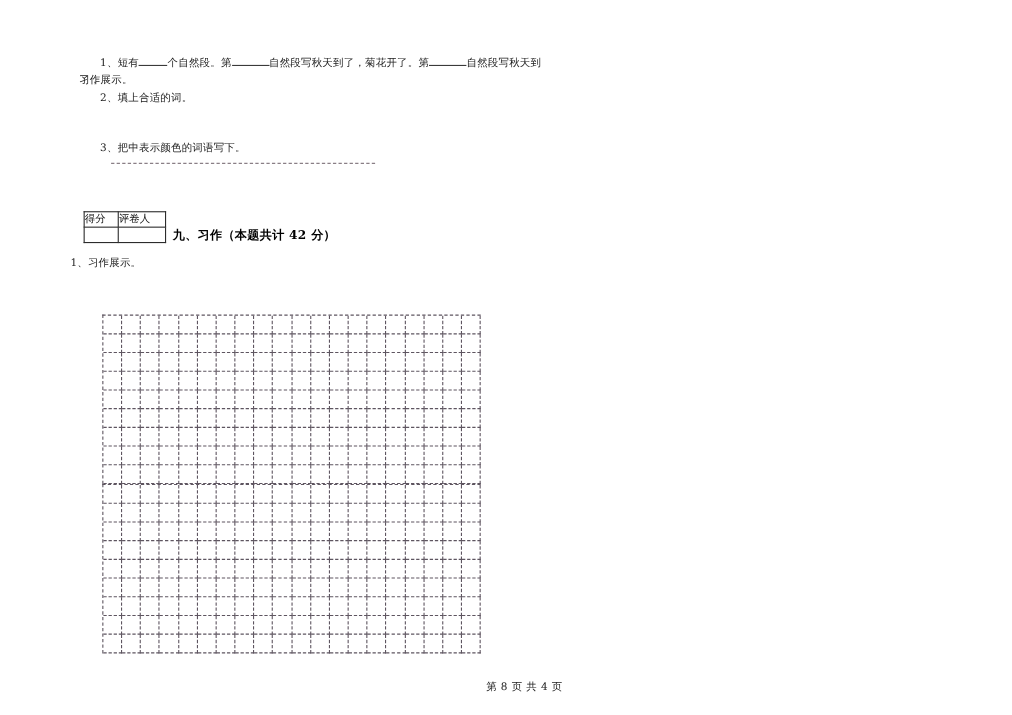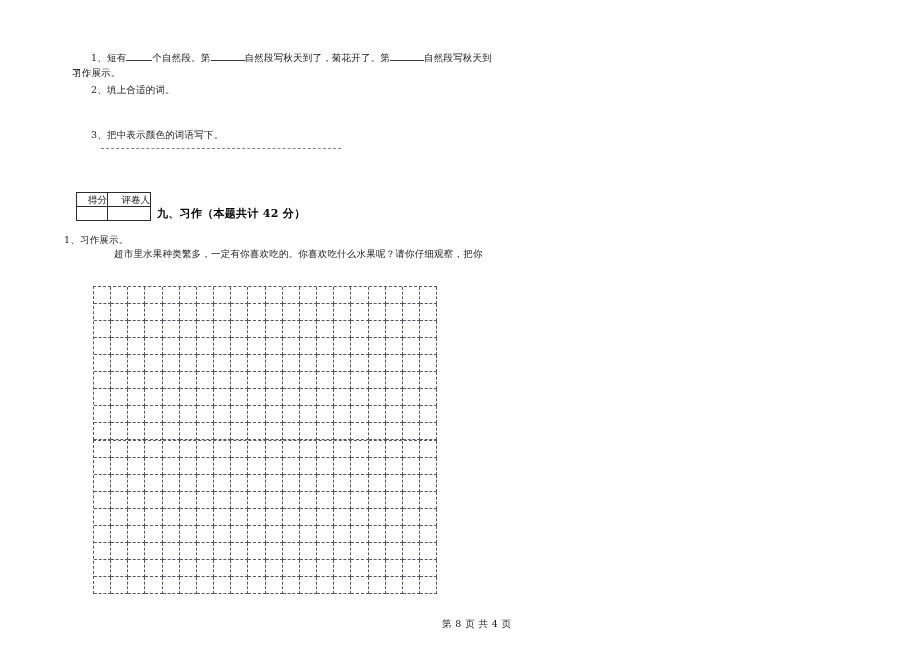--- a/index.html
+++ b/index.html
@@ -68,21 +68,21 @@
     position: absolute;
     border-collapse: collapse;
     border: 1px solid #2c2c2c;
     table-layout: fixed;
     background: #fff;
   }
   .score-box td {
     border: 1px solid #2c2c2c;
     font-size: 9.5px;
     line-height: 12px;
-    text-align: right;
+    text-align: left;
     padding: 0;
     color: #111;
   }
   .score-box .hdr { height: 13px; }
   .score-box .val { height: 13px; }
 
   
   .sec-head {
     position: absolute;
     font-size: 11px;
@@ -146,21 +146,20 @@
       <td class="val"></td>
       <td class="val"></td>
     </tr>
   </tbody>
     </table>
 
   <div class="sec-head" style="left:157px; top:200px;">九、习作（本题共计 42 分）</div>
 
   <div class="txt" style="left:64px; top:226px;text-align:center;">1、习作展示。</div>
 
-  <div class="txt" style="left:64px; top:240px; text-indent:50px;">超市里水果种类繁多，一定有你喜欢吃的。你喜欢吃什么水果呢？请你仔细观察，把你</div>
 
 
   <div class="grid" id="grid-0" style="left: 93px; top: 280px; width: 344px;">
       <div class="grid-row" style="height: 17px;">
         <div class="grid-cell" style="width: 17.2px; height: 17px;"></div>
         <div class="grid-cell" style="width: 17.2px; height: 17px;"></div>
         <div class="grid-cell" style="width: 17.2px; height: 17px;"></div>
         <div class="grid-cell" style="width: 17.2px; height: 17px;"></div>
         <div class="grid-cell" style="width: 17.2px; height: 17px;"></div>
         <div class="grid-cell" style="width: 17.2px; height: 17px;"></div>

